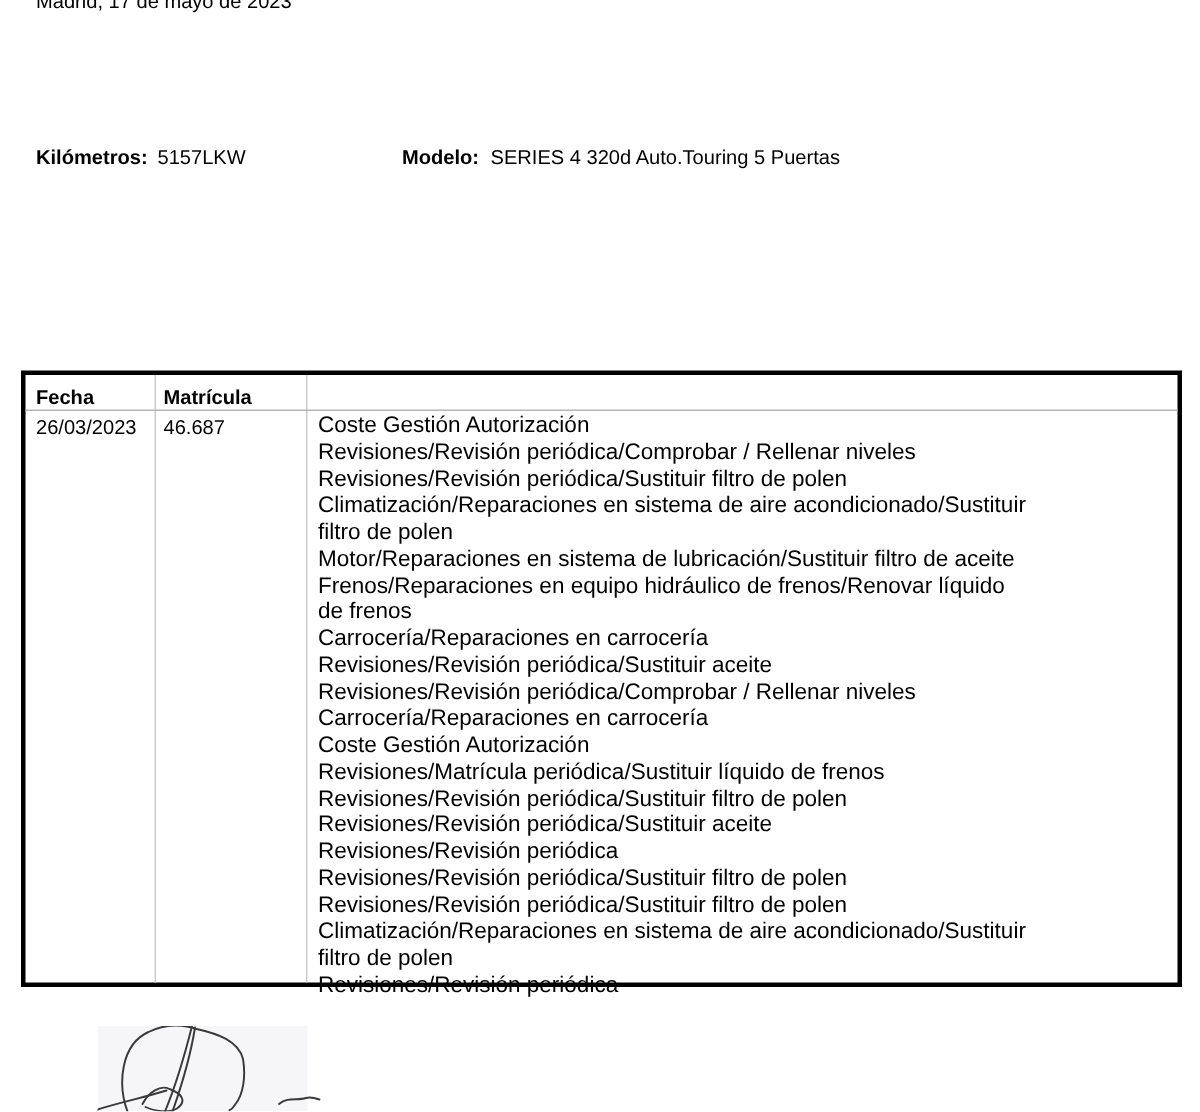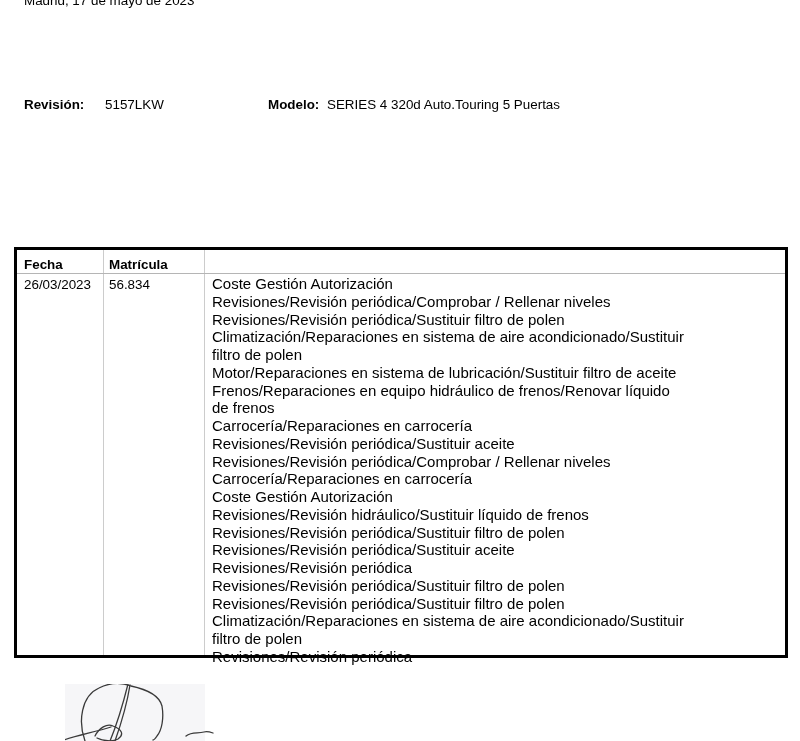--- a/index.html
+++ b/index.html
@@ -58,49 +58,49 @@
 
   
   .signature { left: 65px; top: 684px; width: 150px; height: 57px; }
   .signature svg { display: block; }
 </style>
 </head>
 <body>
 
 <div class="abs txt date-line">Madrid, 17 de mayo de 2023</div>
 
-<div class="abs txt bold matricula-label">Revisión:</div>
+<div class="abs txt bold matricula-label">Kilómetros:</div>
 <div class="abs txt matricula-value">5157LKW</div>
 <div class="abs txt bold modelo-label">Modelo:</div>
 <div class="abs txt modelo-value">SERIES 4 320d Auto.Touring 5 Puertas</div>
 
 <div class="abs mtable">
   <div class="abs col-divider c1"></div>
   <div class="abs col-divider c2"></div>
   <div class="abs header-separator"></div>
 
   <div class="abs txt th fecha">Fecha</div>
   <div class="abs txt th km">Matrícula</div>
 
   <div class="abs txt td-fecha">26/03/2023</div>
-  <div class="abs txt td-km">56.834</div>
+  <div class="abs txt td-km">46.687</div>
 
   <div class="abs maint-list">
       <div class="m-line">Coste Gestión Autorización</div>
       <div class="m-line">Revisiones/Revisión periódica/Comprobar / Rellenar niveles</div>
       <div class="m-line">Revisiones/Revisión periódica/Sustituir filtro de polen</div>
       <div class="m-line">Climatización/Reparaciones en sistema de aire acondicionado/Sustituir filtro de polen</div>
       <div class="m-line">Motor/Reparaciones en sistema de lubricación/Sustituir filtro de aceite</div>
       <div class="m-line">Frenos/Reparaciones en equipo hidráulico de frenos/Renovar líquido de frenos</div>
       <div class="m-line">Carrocería/Reparaciones en carrocería</div>
       <div class="m-line">Revisiones/Revisión periódica/Sustituir aceite</div>
       <div class="m-line">Revisiones/Revisión periódica/Comprobar / Rellenar niveles</div>
       <div class="m-line">Carrocería/Reparaciones en carrocería</div>
       <div class="m-line">Coste Gestión Autorización</div>
-      <div class="m-line">Revisiones/Revisión hidráulico/Sustituir líquido de frenos</div>
+      <div class="m-line">Revisiones/Matrícula periódica/Sustituir líquido de frenos</div>
       <div class="m-line">Revisiones/Revisión periódica/Sustituir filtro de polen</div>
       <div class="m-line">Revisiones/Revisión periódica/Sustituir aceite</div>
       <div class="m-line">Revisiones/Revisión periódica</div>
       <div class="m-line">Revisiones/Revisión periódica/Sustituir filtro de polen</div>
       <div class="m-line">Revisiones/Revisión periódica/Sustituir filtro de polen</div>
       <div class="m-line">Climatización/Reparaciones en sistema de aire acondicionado/Sustituir filtro de polen</div>
       <div class="m-line">Revisiones/Revisión periódica</div>
     </div>
 </div>
 

